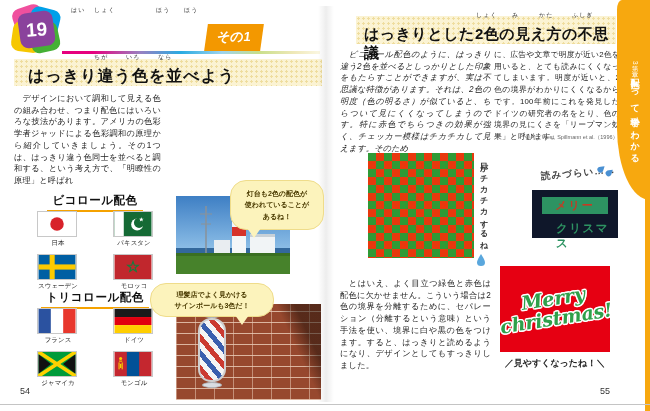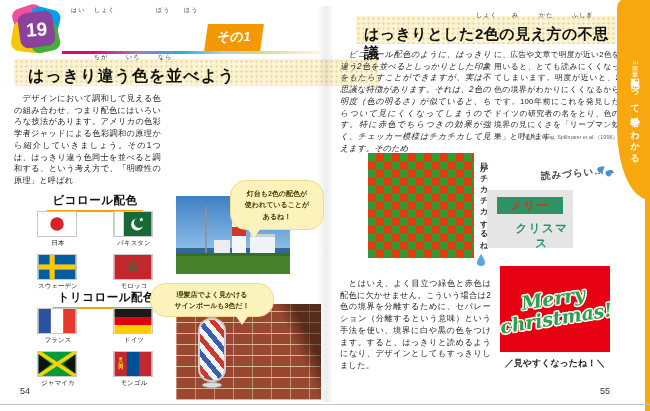--- a/index.html
+++ b/index.html
@@ -22,21 +22,21 @@
   .furi { position:absolute; font-size:6px; color:#333; letter-spacing:1px; white-space:nowrap; }
   .badge { left:206px; top:24px; background:#F39800; color:#fff; font-weight:bold; font-size:13px;
            padding:4px 11px 5px; transform:skewX(-8deg); }
   .grad-line { left:62px; top:51px; width:258px; height:3px;
       background:linear-gradient(to right,#E6007E 0%,#E6007E 12%,#9B7FC0 30%,#29ABE2 46%,#9ED4EE 62%,#C8DF8A 76%,#EFE8B8 90%,#FBF7E2 100%); }
 
   
   .h-box { background-color:#FBF3D3;
            background-image:radial-gradient(#EFDD9E 1px, rgba(0,0,0,0) 1.2px);
            background-size:5px 5px; }
-  .h-left  { left:14px; top:59px; width:364px; height:27px; }
+  .h-left  { left:14px; top:59px; width:308px; height:27px; }
   .h-right { left:356px; top:16px; width:260px; height:28px; }
   .h-text { position:absolute; font-weight:bold; color:#111; }
   .h-left  .h-text { left:14px; top:7px; font-size:16px; letter-spacing:1px; }
   .h-right .h-text { left:8px;  top:9px; font-size:15px; letter-spacing:0.5px; }
 
   
   .jp-body { font-size:8.2px; line-height:11.7px; color:#222; text-align:justify; letter-spacing:0.2px; }
   .col-l1 { left:0;  top:93px;  width:147px;margin-left:14px; }
   .col-l2 { left:168px; top:93px;  width:153px; }
   .col-r1a { left:340px; top:49px;  width:151px;font-style:italic; }
@@ -79,25 +79,25 @@
 
   
   .checker { left:368px; top:153px; width:106px; height:105px;
       background-color:#2F9A36;
       background-image:repeating-conic-gradient(#E8380D 0% 25%, #2F9A36 0% 50%);
       background-size:16px 16px; }
   .v-text { writing-mode:vertical-rl; font-size:8px; font-weight:bold; color:#333; letter-spacing:2px; }
   .v-caption { left:477px; top:156px; height:96px; }
   .hard-read { left:541px; top:167px; font-size:9.5px; font-weight:bold; color:#444;
       transform:rotate(-5deg); letter-spacing:1px; }
-  .card1 { left:487px; top:190px; width:86px; height:58px; background:#e5e5e5; }
+  .card1 { left:532px; top:190px; width:86px; height:48px; background:#0f172a; }
   .card1-bar { position:absolute; left:10px; top:7px; width:66px; height:17px; background:#2D9362;
       color:#C73A23; font-weight:bold; font-size:11px; text-align:center; line-height:17px; letter-spacing:2px; }
   .card1-l2 { position:absolute; left:0; top:31px; width:100%; color:#2D9362; font-weight:bold;
-      font-size:11.5px; letter-spacing:1.5px; text-align:center;padding-left:24px; }
+      font-size:11.5px; letter-spacing:1.5px; text-align:left;padding-left:24px; }
   .card2 { left:500px; top:266px; width:110px; height:86px; background:#E60012;
       display:flex; align-items:center; justify-content:center; }
   .script { font-family:"DejaVu Serif", serif; font-style:italic; font-weight:bold; color:#2FA04A;
       font-size:19px; line-height:1.05; text-align:center; transform:rotate(-9deg);
       text-shadow:-1.5px 0 #fff,1.5px 0 #fff,0 -1.5px #fff,0 1.5px #fff,
                   -1.1px -1.1px #fff,1.1px 1.1px #fff,-1.1px 1.1px #fff,1.1px -1.1px #fff; }
   .easy-read { left:492px; top:357px; width:126px; text-align:center; font-size:9px; font-weight:bold; color:#222; }
 
   .page-num { font-size:9px; color:#333; }
 
@@ -176,21 +176,21 @@
     </div>
     <div class="flag-item">
       <svg width="40" height="26" viewBox="0 0 40 26">
         <rect width="40" height="26" fill="#C1272D"></rect>
         <polygon points="20,7 21.41,11.06 25.71,11.15 22.28,13.74 23.53,17.85 20,15.4 16.47,17.85 17.72,13.74 14.29,11.15 18.59,11.06" fill="none" stroke="#1A7A3C" stroke-width="1.2"></polygon>
       </svg>
       <div class="flag-label">モロッコ</div>
     </div>
   </div>
 
-  <div class="abs sec-label-wrap" style="left:30px; top:287px;text-align:right;">
+  <div class="abs sec-label-wrap" style="left:30px; top:287px;">
     <span class="sec-label">トリコロール配色</span>
   </div>
 
   <div class="abs flag-grid" style="left:30px; top:308px;">
     <div class="flag-item">
       <svg width="40" height="26" viewBox="0 0 40 26">
         <rect width="40" height="26" fill="#ffffff"></rect>
           <rect width="13.3" height="26" fill="#2B52A0"></rect>
         <rect x="26.7" width="13.3" height="26" fill="#E8372D"></rect>
       </svg>

